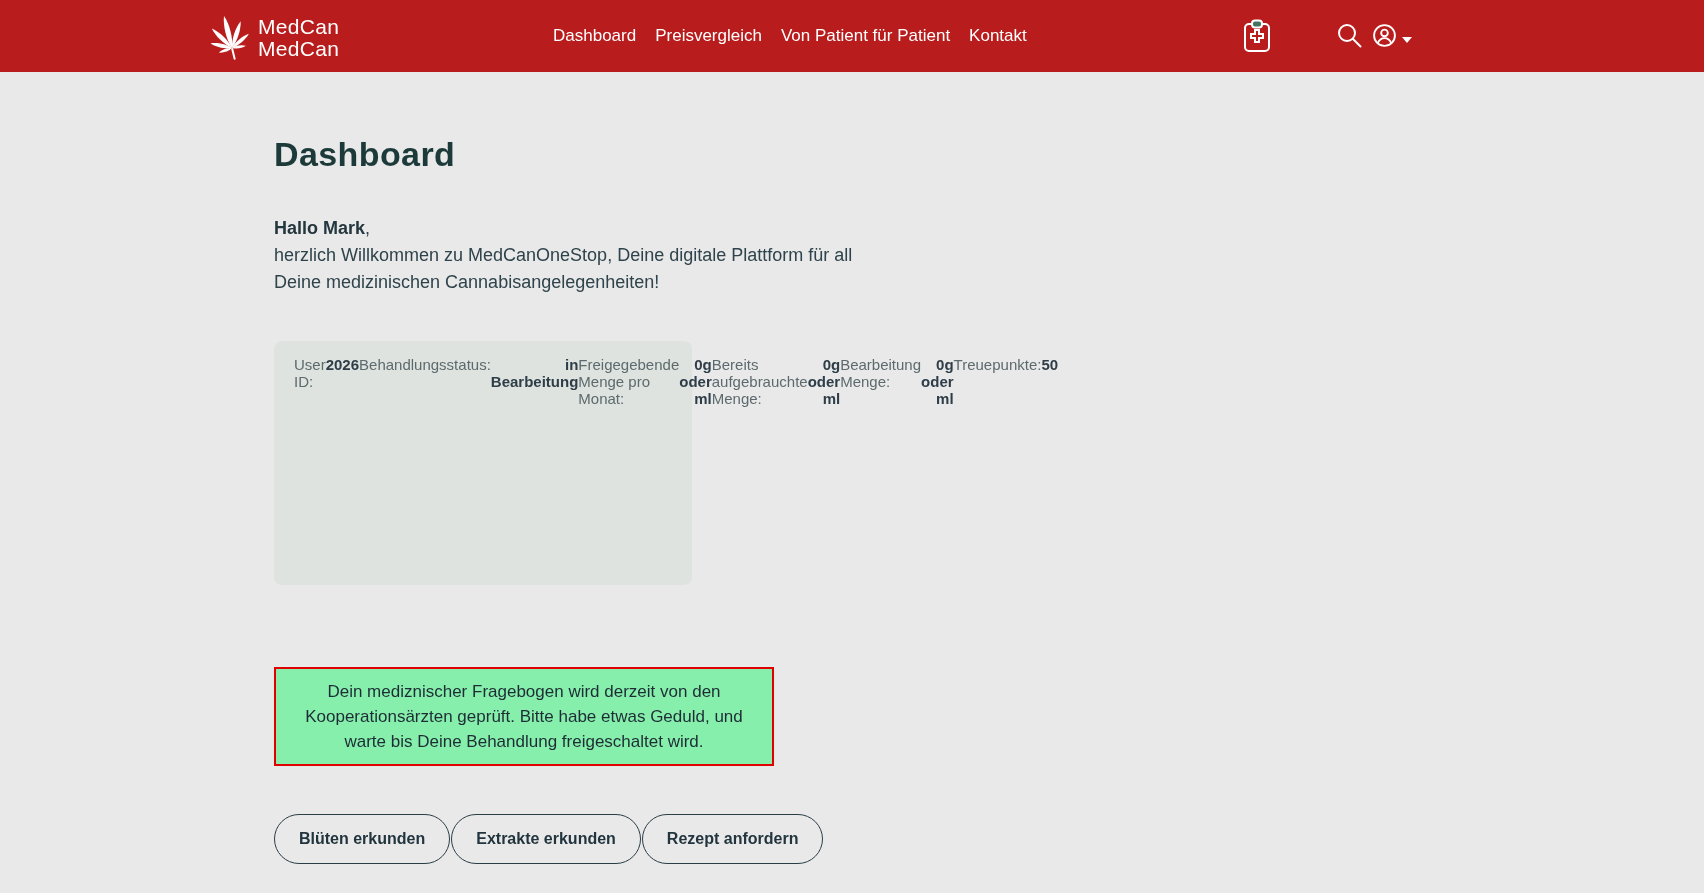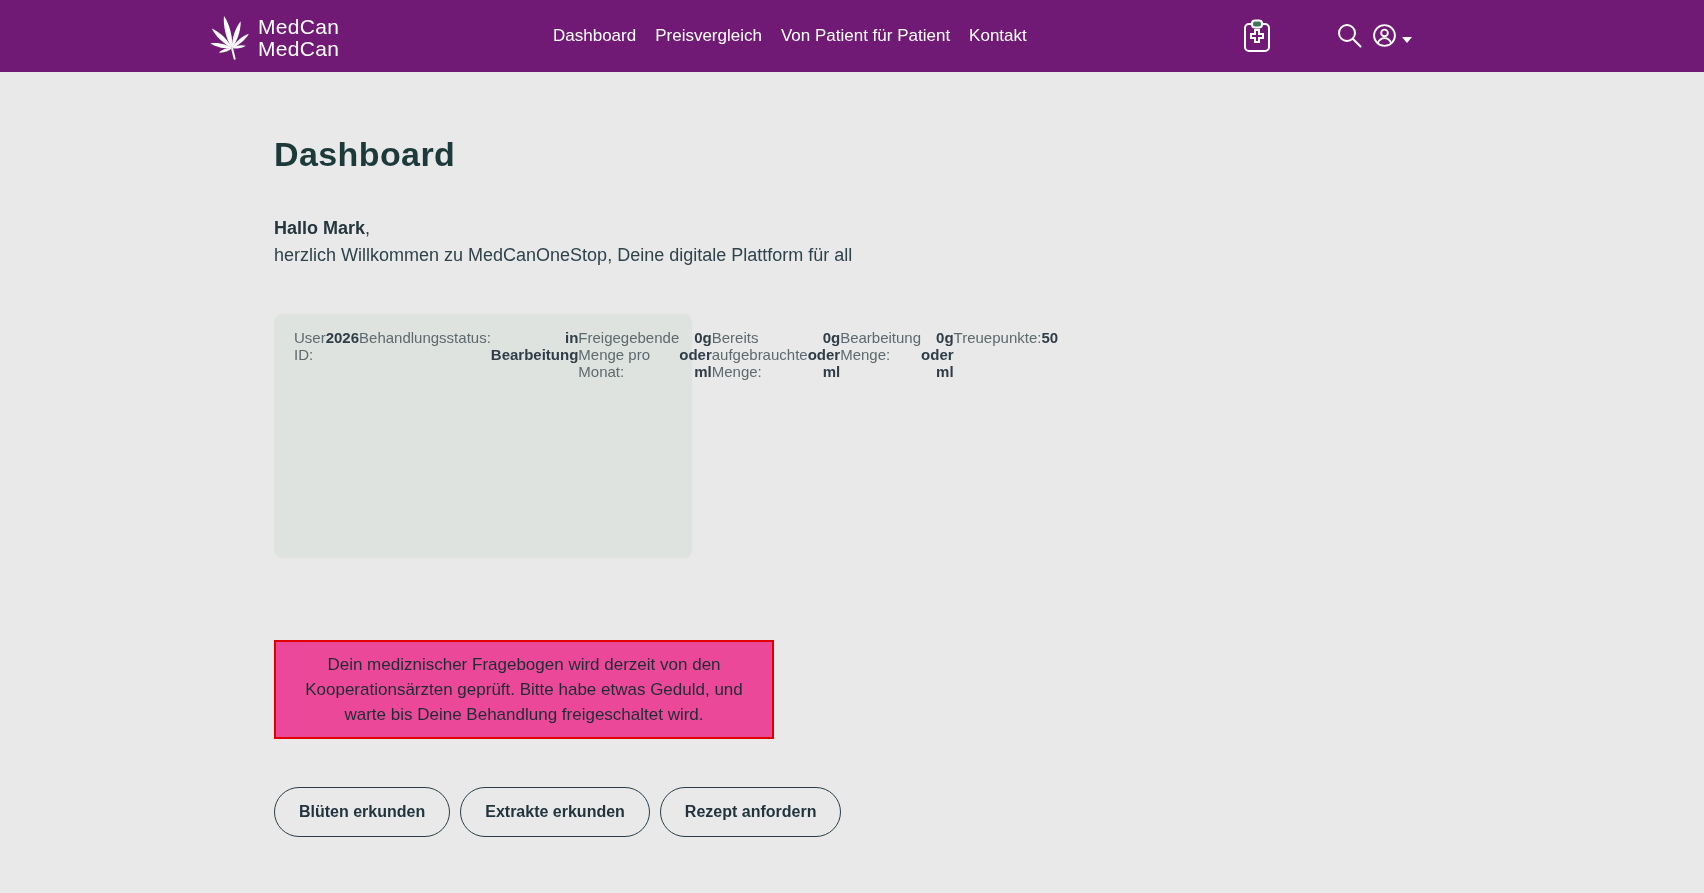--- a/index.html
+++ b/index.html
@@ -5,21 +5,21 @@
   * { box-sizing: border-box; }
   html,body { margin:0; padding:0; }
   body {
     width:1704px; height:893px; overflow:hidden;
     background:#e9e9e9;
     font-family:"Liberation Sans", sans-serif;
   }
 
   
   header {
-    position:relative; height:72px; background:#701a75;
+    position:relative; height:72px; background:#b91c1c;
   }
   .logo {
     position:absolute; left:209px; top:8px;
     display:flex; align-items:center; gap:3px; cursor:pointer;
   }
   .logo-text {
     display:flex; flex-direction:column;
     color:#ffffff; font-size:21px; line-height:22px; font-weight:500;
     letter-spacing:0.3px;
   }
@@ -57,26 +57,26 @@
   }
   .info-row {
     display:flex; justify-content:space-between; align-items:baseline;
     font-size:15px;
   }
   .info-row .label { color:#5d6a6d; }
   .info-row .value { color:#2e3d48; font-weight:700; text-align:right; }
 
   .notice {
     margin-top:82px; width:500px;
-    background:#ec4899; border:2px solid #e00000;
+    background:#86efac; border:2px solid #e00000;
     padding:10px 12px; text-align:center;
     font-size:17px; line-height:25px; color:#1e2d35;
   }
 
-  .actions { margin-top:48px; display:flex; gap:10px; }
+  .actions { margin-top:48px; display:flex; gap:1px; }
   .pill-btn {
     height:50px; padding:0 24px;
     border:1.6px solid #2a3e46; border-radius:25px;
     background:transparent; color:#22353f;
     font-size:16px; font-weight:600; font-family:inherit;
     display:flex; align-items:center; cursor:pointer; white-space:nowrap;
   }
 </style>
 </head>
 <body>
@@ -147,20 +147,21 @@
 
 </header>
 
 <main>
 
   <h1 class="page-title">Dashboard</h1>
 
   <div class="welcome">
     <div><span class="bold">Hallo Mark</span><span>,</span></div>
     <div>herzlich Willkommen zu MedCanOneStop, Deine digitale Plattform für all</div>
+    <div>Deine medizinischen Cannabisangelegenheiten!</div>
   </div>
 
   <div class="user-card">
     <div class="info-row">
       <span class="label">User ID:</span>
       <span class="value">2026</span>
     </div>
     <div class="info-row">
       <span class="label">Behandlungsstatus:</span>
       <span class="value">in Bearbeitung</span>

